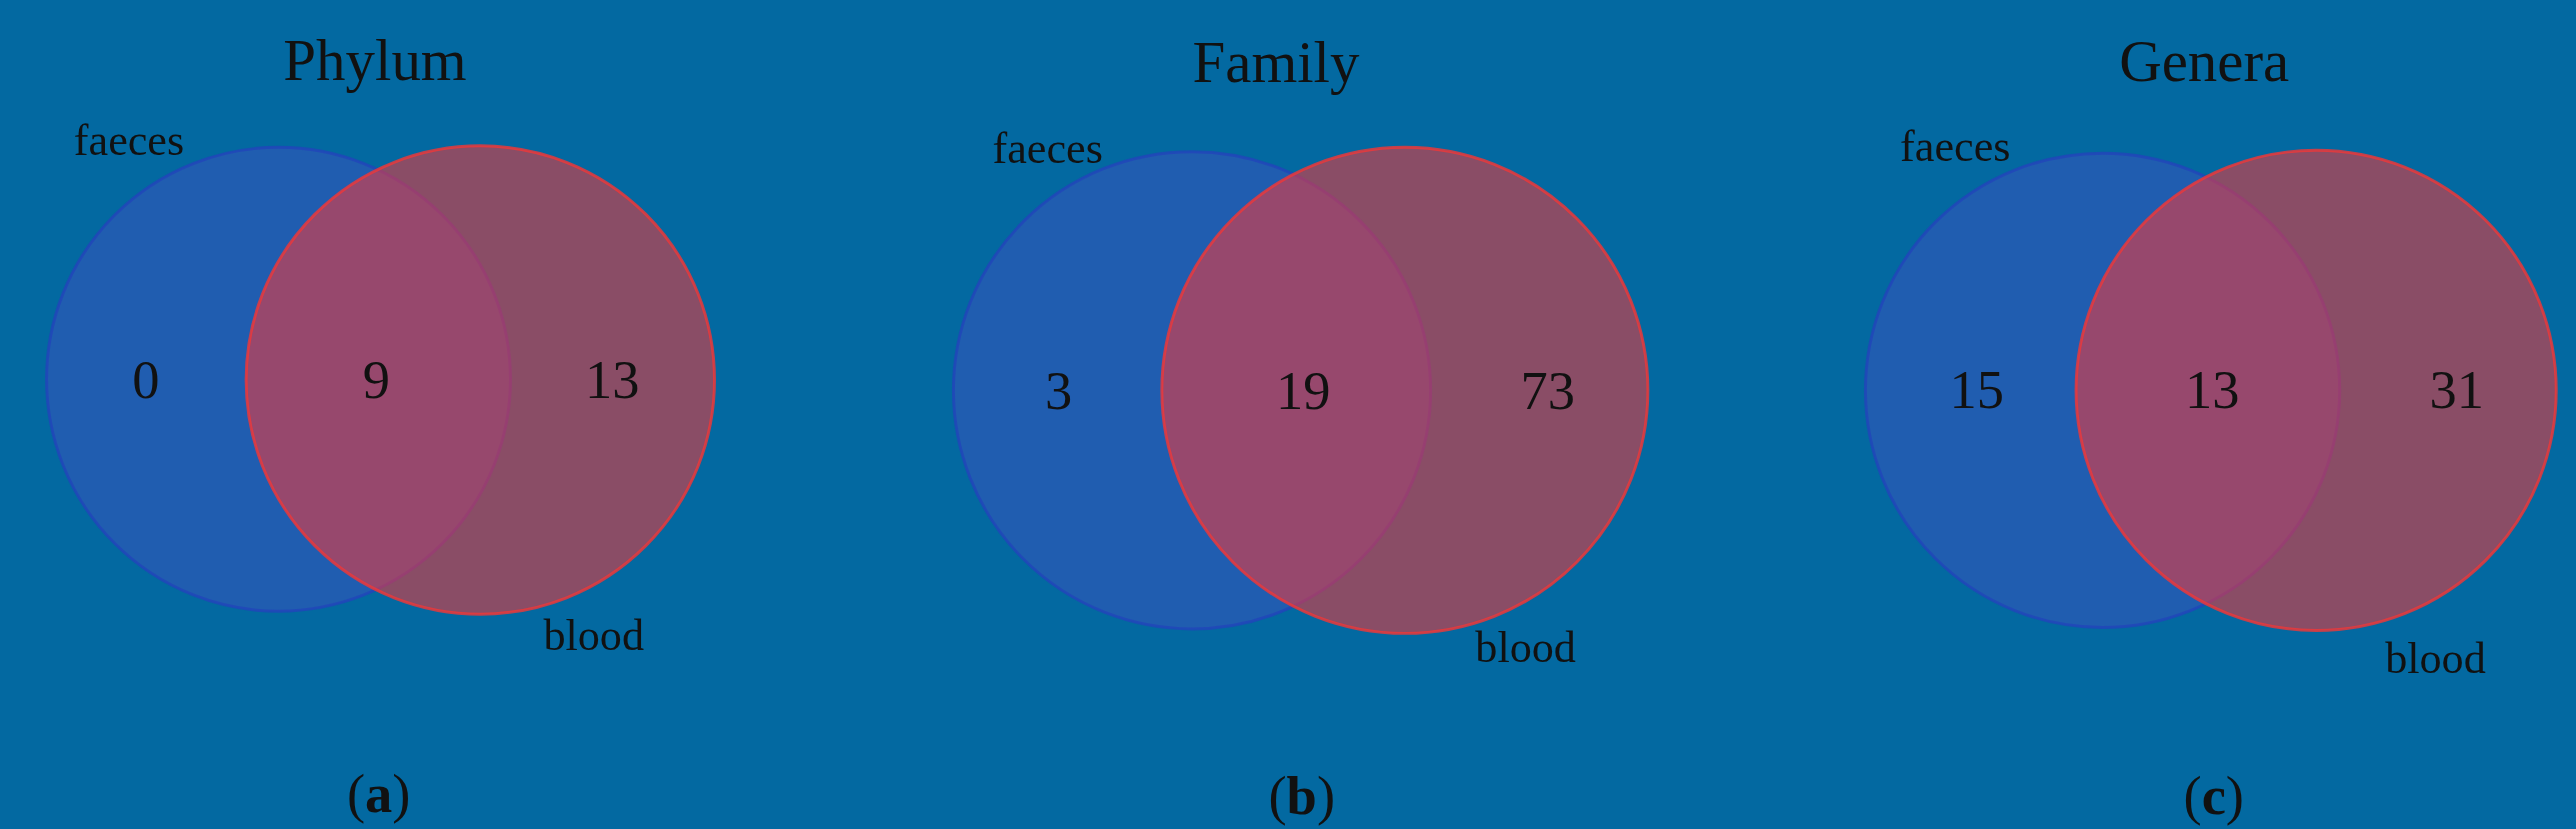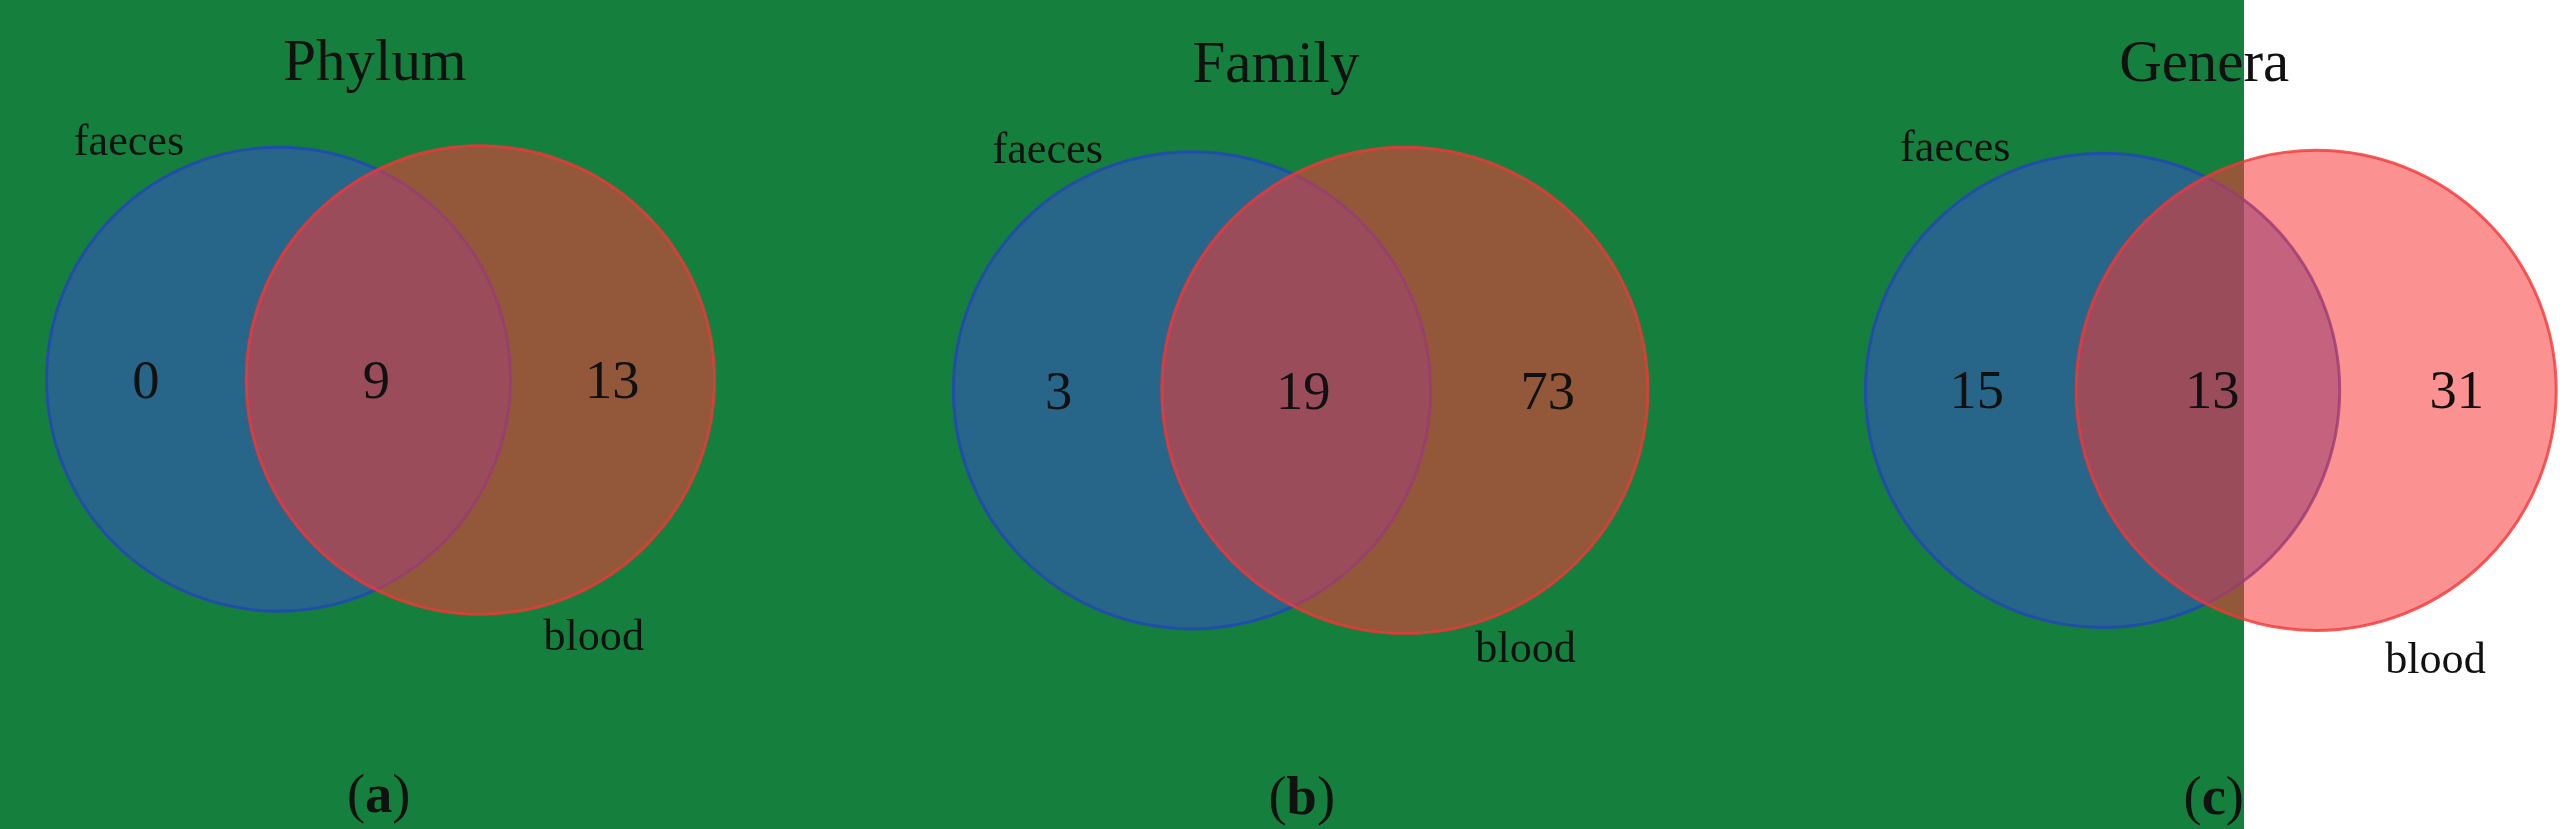--- a/index.html
+++ b/index.html
@@ -1,21 +1,21 @@
 <!DOCTYPE html>
 <html style="font-size:11.8px"><head>
 <meta charset="utf-8">
 <style>
   html, body { margin: 0; padding: 0; background: #ffffff; }
   .figure {
-    width: 2244px;
+    width: 2576px;
     height: 830px;
     display: flex;
     flex-direction: row;
-    background: #15803d;
+    background: #0369a1;
     font-family: "Liberation Serif", "DejaVu Serif", serif;
   }
   .panel { width: 859px; height: 830px; position: relative; }
   svg { display: block; }
 
   
   .circle-faeces {
     fill: rgba(52, 85, 187, 0.60);
     stroke: rgba(34, 69, 186, 0.80);
     stroke-width: 4;

